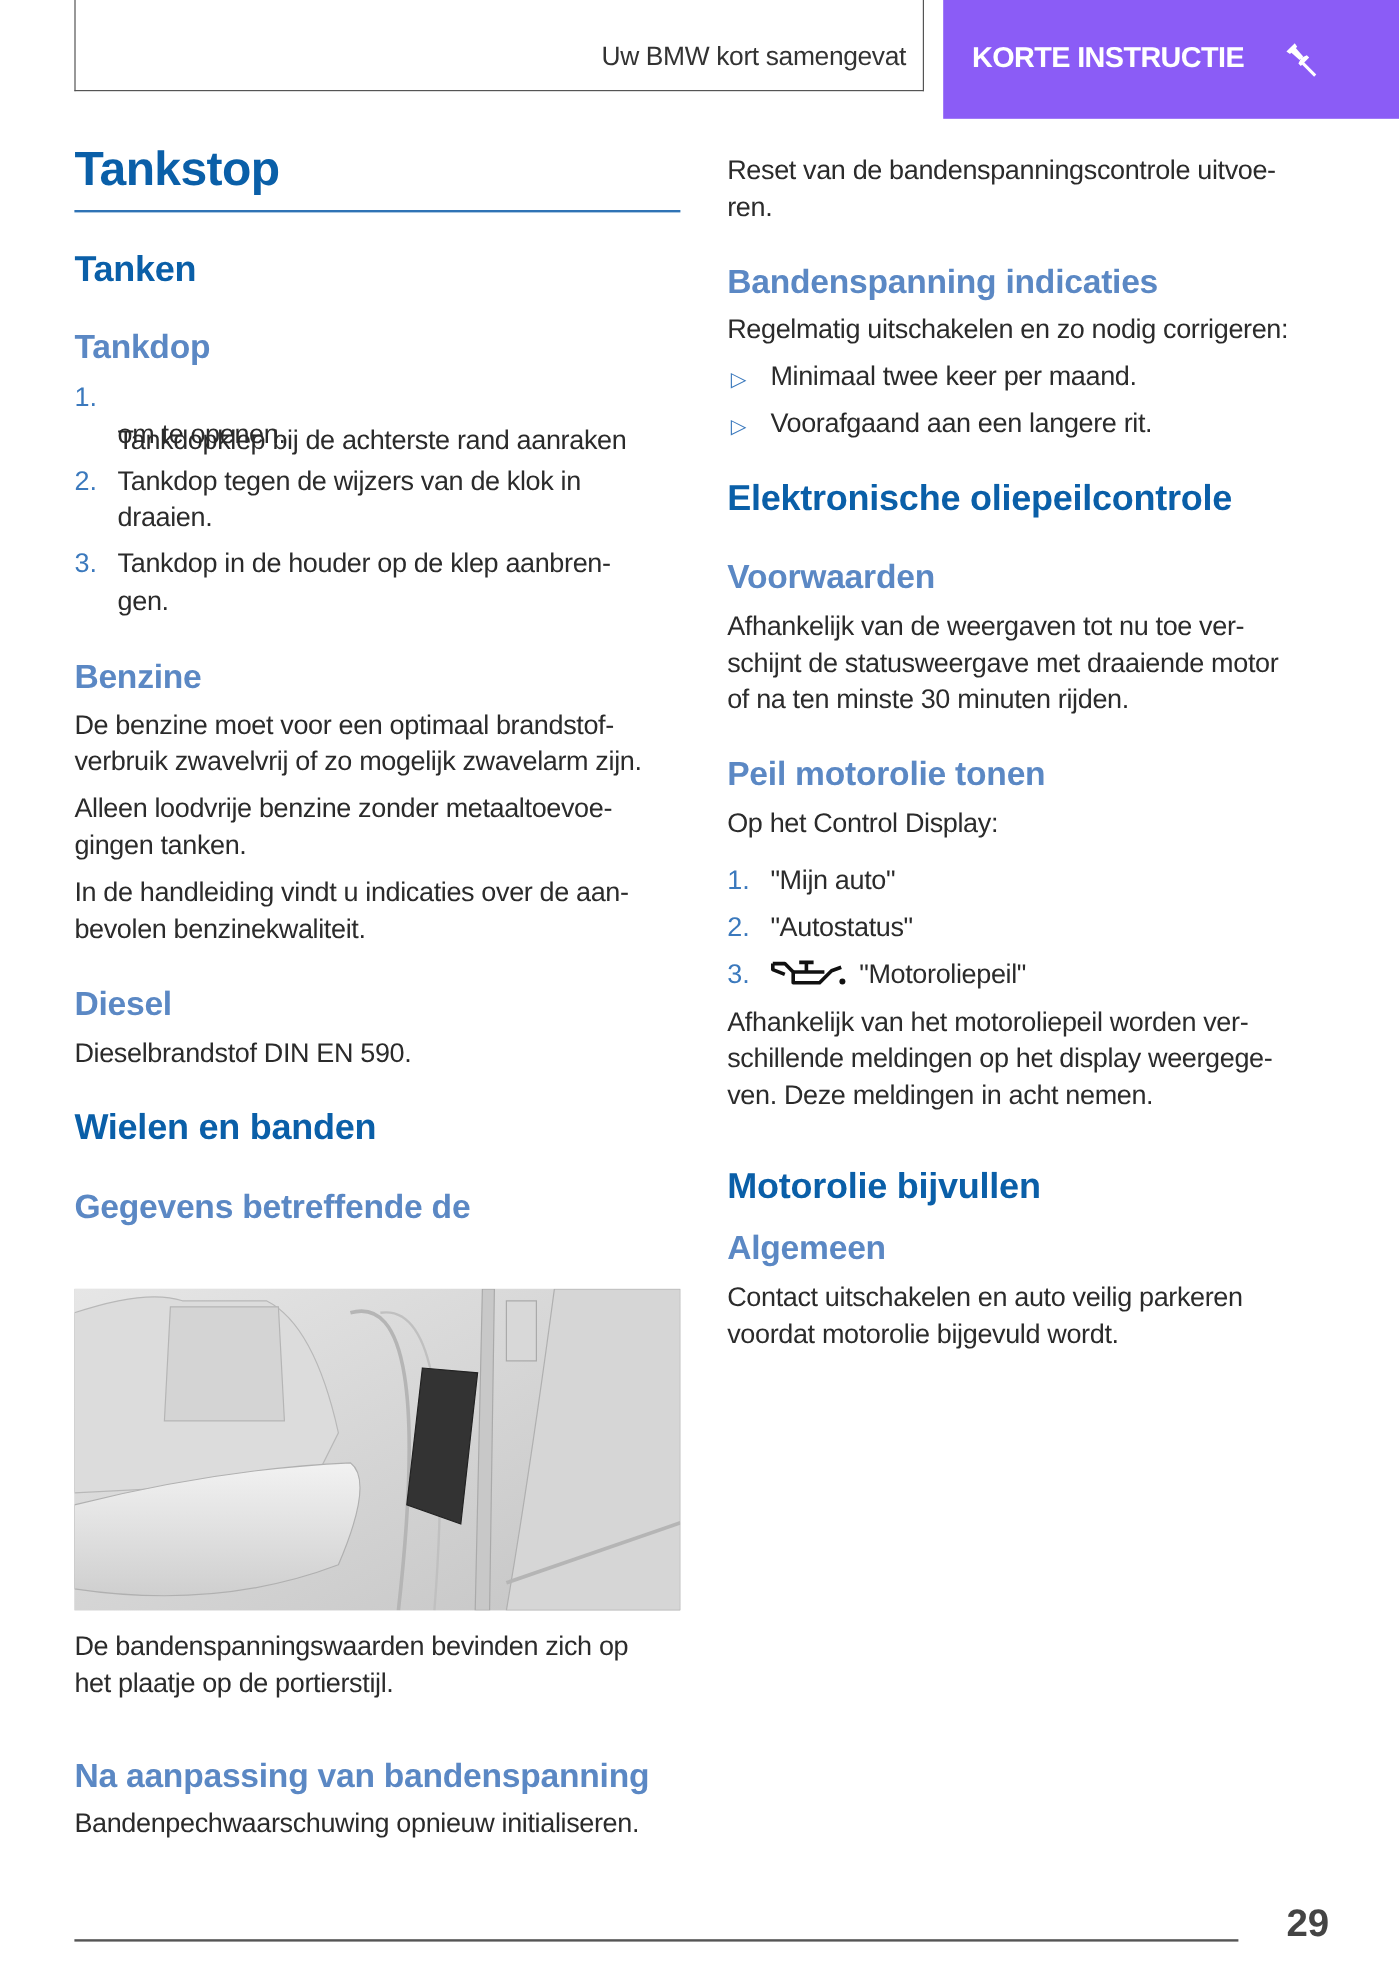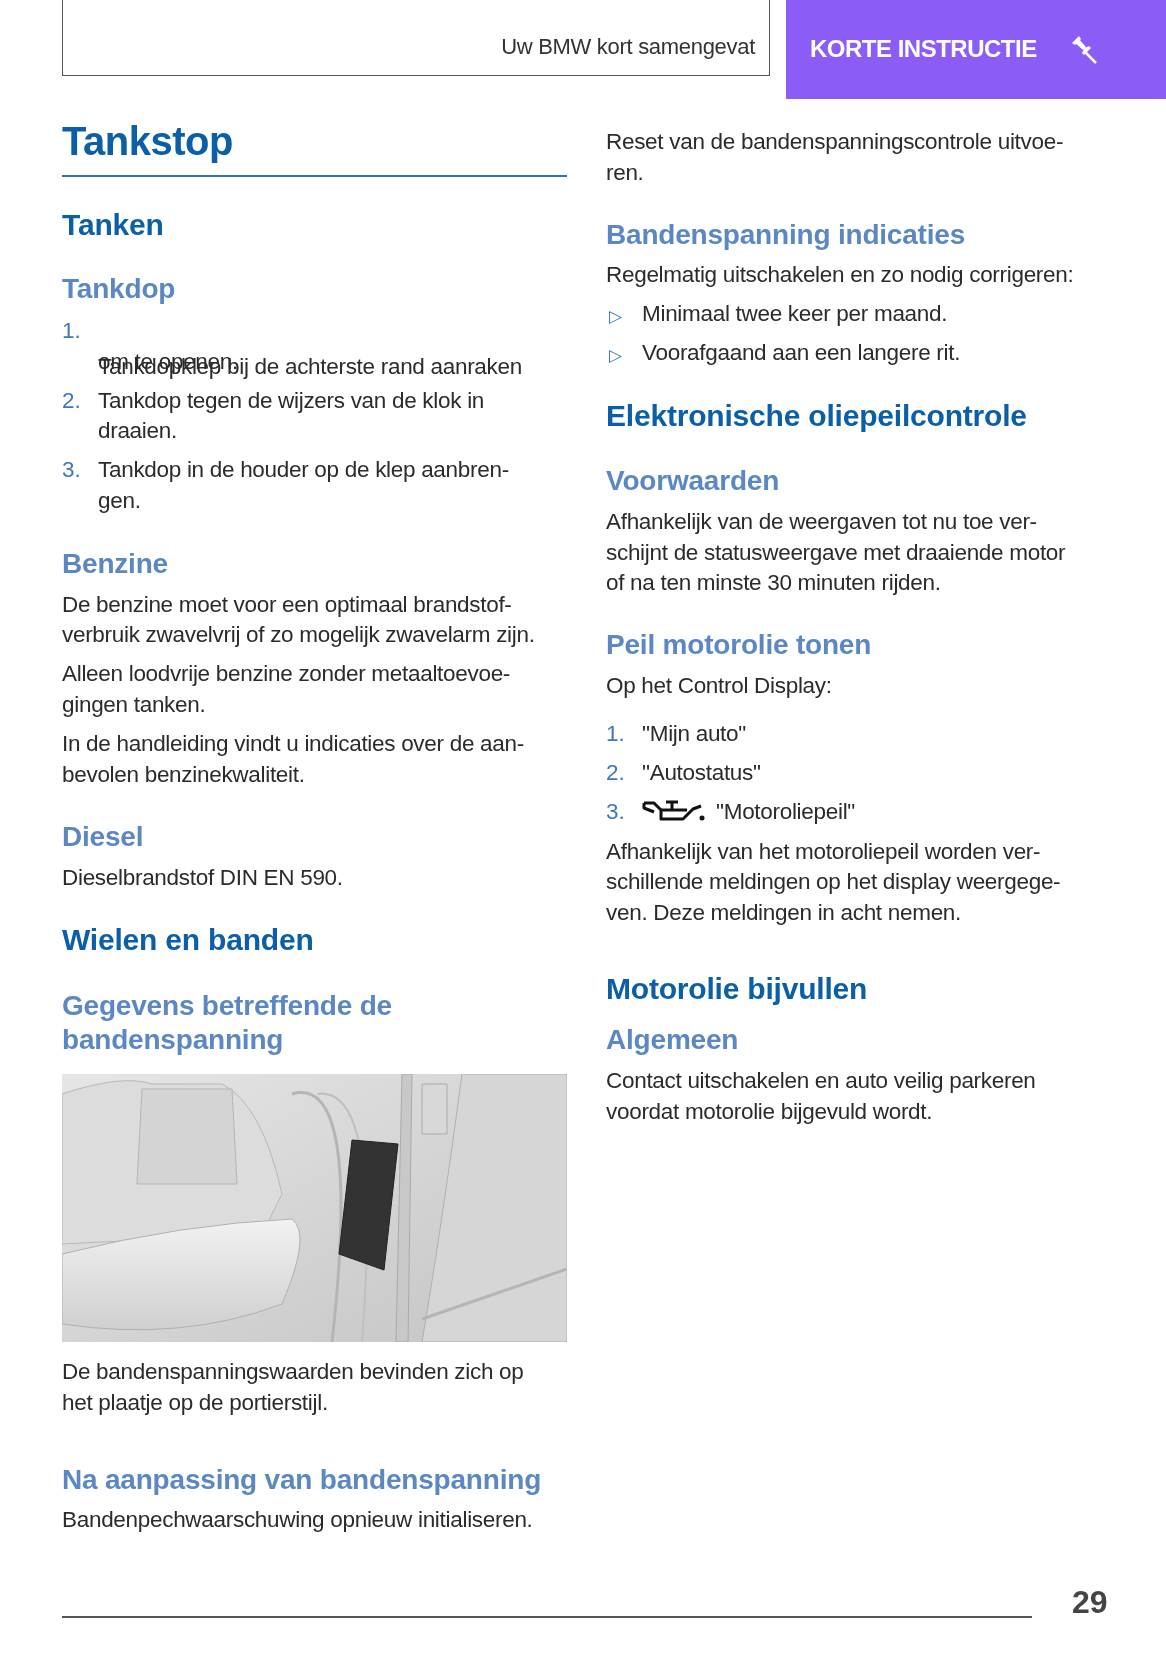--- a/index.html
+++ b/index.html
@@ -70,21 +70,20 @@
 <span class="p" style="left:62px;top:690px;">gingen tanken.</span>
 <span class="p" style="left:62px;top:729px;">In de handleiding vindt u indicaties over de aan-</span>
 <span class="p" style="left:62px;top:760px;">bevolen benzinekwaliteit.</span>
 
 <div class="h3" style="left:62px;top:820px;">Diesel</div>
 <span class="p" style="left:62px;top:863px;">Dieselbrandstof DIN EN 590.</span>
 
 <div class="h2" style="left:62px;top:923px;">Wielen en banden</div>
 <div class="h3" style="left:62px;top:989px;">
   <div>Gegevens betreffende de</div>
-  <div>bandenspanning</div>
 </div>
 
 <div class="photo">
   <svg width="505" height="268" viewBox="0 0 505 268">
     <defs>
       <linearGradient id="g1" x1="0" y1="0" x2="1" y2="1">
         <stop offset="0" stop-color="#e6e6e6"></stop>
           <stop offset="1" stop-color="#c4c4c4"></stop>
       </linearGradient>
       <linearGradient id="g2" x1="0" y1="0" x2="0" y2="1">

